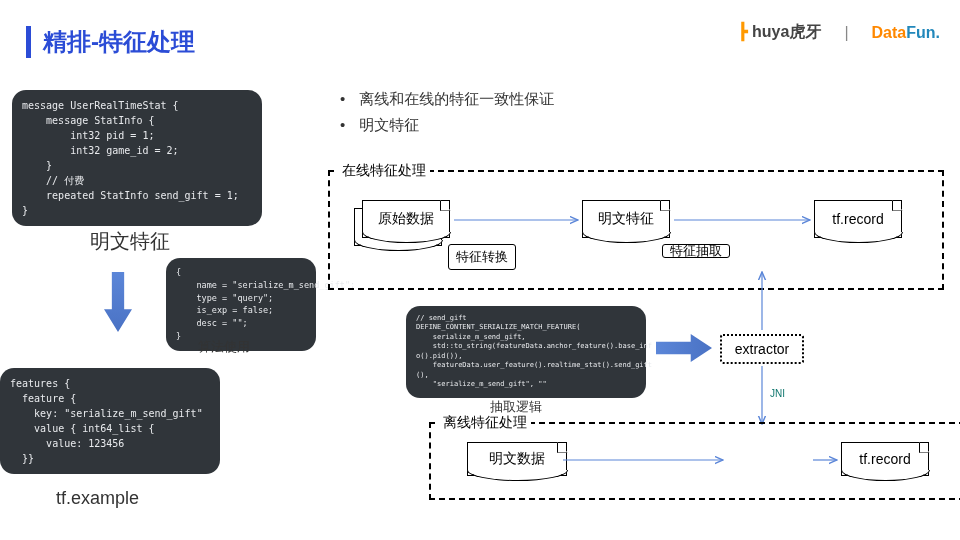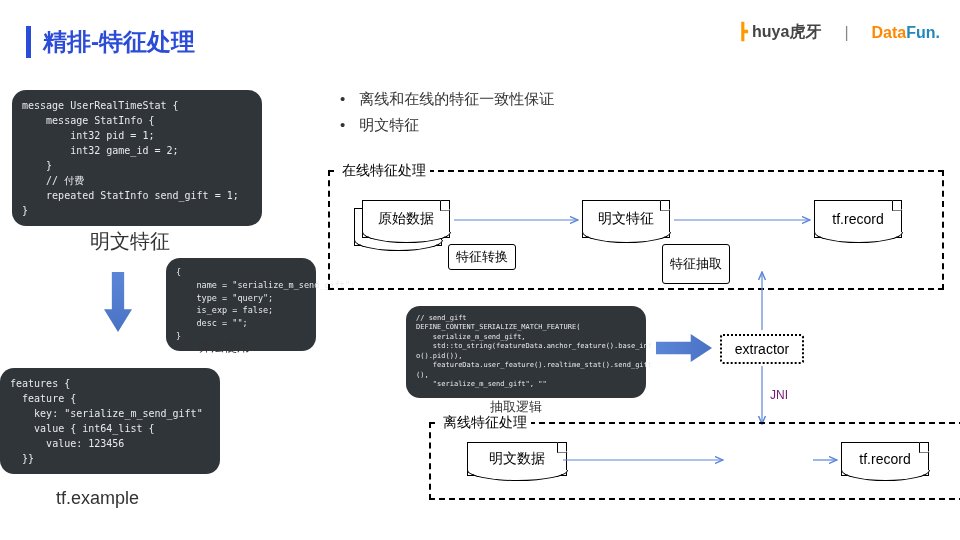--- a/index.html
+++ b/index.html
@@ -18,21 +18,21 @@
 .node{background:#fff;border:1.5px solid #000;border-radius:3px;font-size:14px;display:flex;align-items:center;justify-content:center;position:absolute}
 .node-dot{border:2px dotted #000}
 .doc{position:absolute;background:#fff;border:1.5px solid #000;font-size:14px;display:flex;align-items:center;justify-content:center}
 .doc::before{content:"";position:absolute;left:-1.5px;right:-1.5px;bottom:-6px;height:10px;background:#fff;border:1.5px solid #000;border-top:none;border-radius:0 0 50% 50%/0 0 100% 100%}
 .doc::after{content:"";position:absolute;right:-1.5px;top:-1.5px;width:10px;height:10px;background:#fff;border-left:1.5px solid #000;border-bottom:1.5px solid #000;clip-path:polygon(0 0,100% 100%,0 100%)}
 .bullets{position:absolute;left:340px;top:86px;font-size:15px;color:#333;line-height:1.7}
 .bullets div::before{content:"•";margin-right:14px}
 .arrow-down{width:28px;height:60px;background:linear-gradient(#5b86d8,#4a72c4);position:absolute;clip-path:polygon(28% 0,72% 0,72% 62%,100% 62%,50% 100%,0 62%,28% 62%)}
 .arrow-right{width:56px;height:28px;background:linear-gradient(90deg,#5b86d8,#4a72c4);position:absolute;clip-path:polygon(0 28%,62% 28%,62% 0,100% 50%,62% 100%,62% 72%,0 72%)}
 svg.lines{position:absolute;pointer-events:none}
-.jni{color:#701a75;font-size:12px}
+.jni{color:#0f766e;font-size:10px}
 </style>
 </head>
 <body>
 
 <div class="title">精排-特征处理</div>
 <div class="logos">
   <span class="logo-huya"><b>┣</b> <span>huya虎牙</span></span>
   <span class="logo-sep">|</span>
   <span class="logo-df"><span class="d">Data</span><span class="f">Fun.</span></span>
 </div>
@@ -67,21 +67,21 @@
   }}
 </div>
 <div class="abs label" style="left:56px;top:488px;font-size:18px">tf.example</div>
 
 <div class="abs box" style="left:328px;top:170px;width:616px;height:120px">
   <span class="box-title">在线特征处理</span>
   <div class="doc" style="left:32px;top:28px;width:88px;height:38px;z-index:2">原始数据</div>
   <div class="doc" style="left:24px;top:36px;width:88px;height:38px;z-index:1;background:#fff"></div>
   <div class="node" style="left:118px;top:72px;width:68px;height:26px;font-size:13px">特征转换</div>
   <div class="doc" style="left:252px;top:28px;width:88px;height:38px">明文特征</div>
-  <div class="node" style="left:332px;top:72px;width:68px;height:40px;font-size:13px">特征抽取</div>
+  <div class="node" style="left:332px;top:72px;width:68px;height:14px;font-size:13px">特征抽取</div>
   <div class="doc" style="left:484px;top:28px;width:88px;height:38px">tf.record</div>
   <svg class="lines" style="left:0;top:0;width:616px;height:120px">
     <defs>
         <marker id="ah" markerWidth="8" markerHeight="8" refX="7" refY="3" orient="auto">
           <path d="M0,0 L7,3 L0,6" fill="none" stroke="#5b86d8" stroke-width="1.2"></path>
         </marker>
       </defs>
     <line x1="124" y1="48" x2="248" y2="48" stroke="#5b86d8" stroke-width="1.2" marker-end="url(#ah)"></line>
     <line x1="344" y1="48" x2="480" y2="48" stroke="#5b86d8" stroke-width="1.2" marker-end="url(#ah)"></line>
   </svg>

